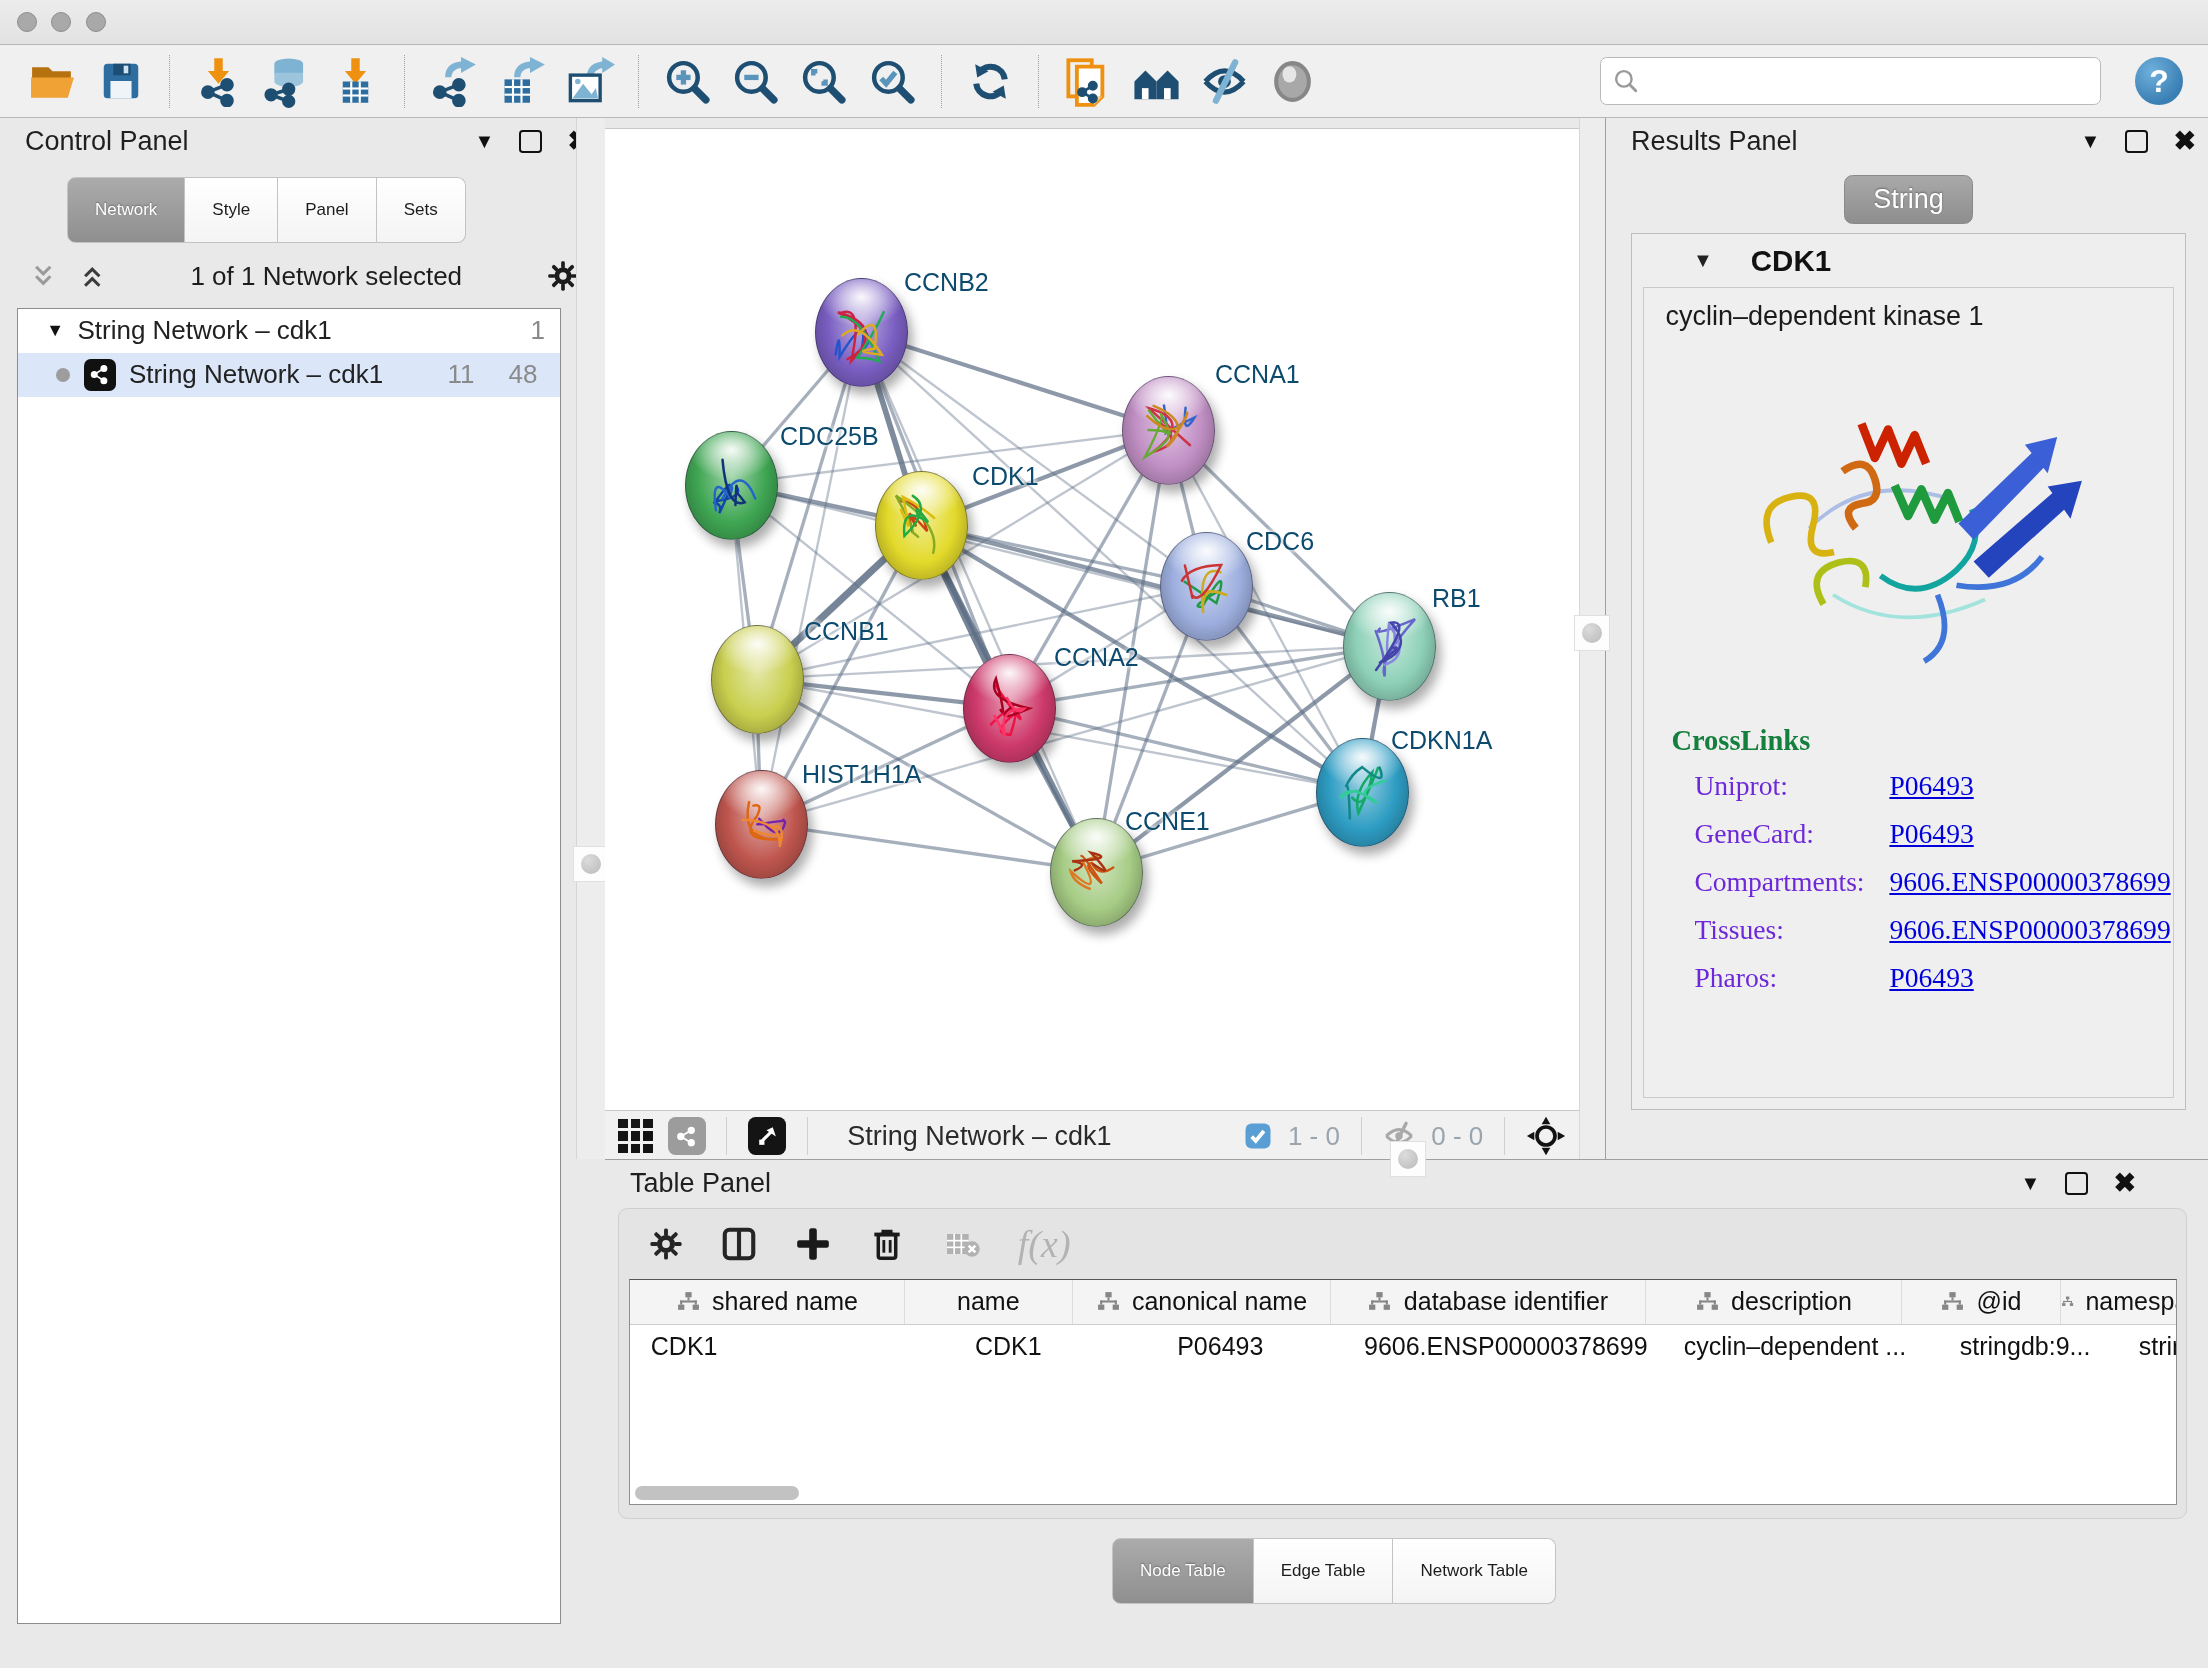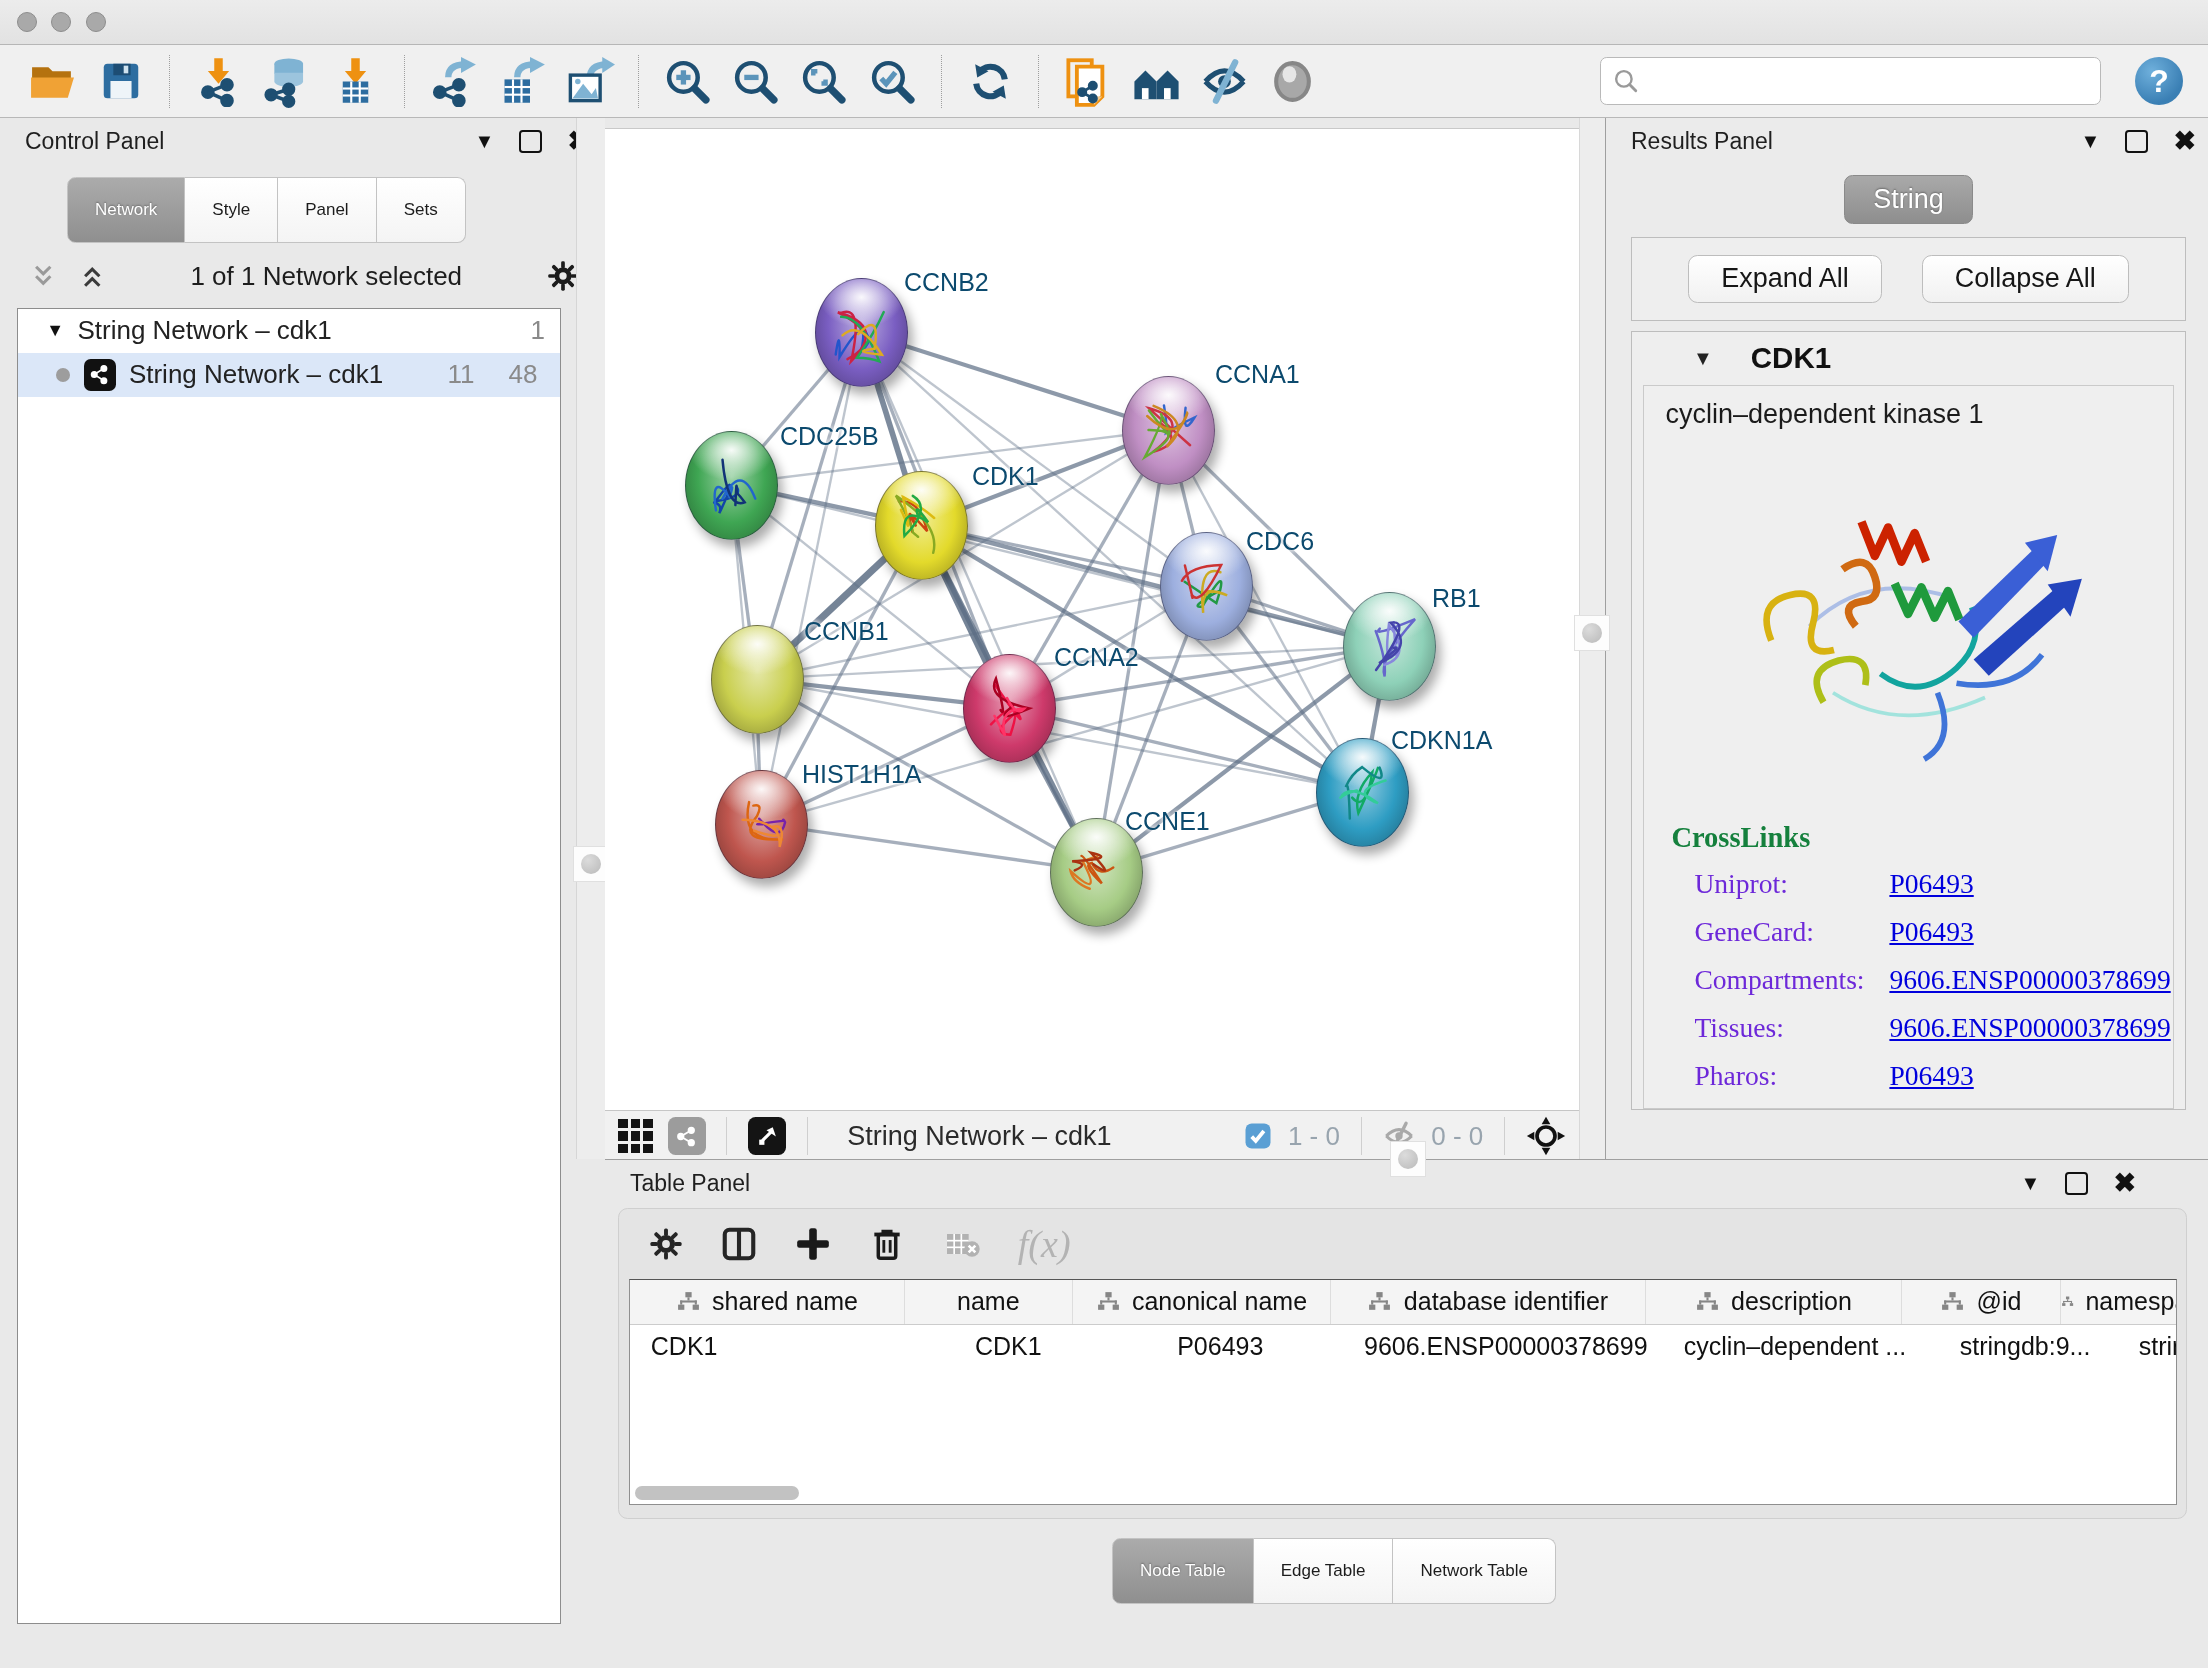--- a/index.html
+++ b/index.html
@@ -28,21 +28,21 @@
   .helpbtn{width:48px;height:48px;border-radius:50%;margin-left:21px;
     background:radial-gradient(circle at 35% 30%,#6fb0dc,#3a7fb4 70%);
     color:#fff;font-size:32px;font-weight:bold;display:flex;align-items:center;
     justify-content:center;flex:none;}
 
   
   .content{flex:1;display:flex;min-height:0;}
 
   
   .phead{height:46px;display:flex;align-items:center;padding:0 15px 0 25px;flex:none;}
-  .phead .ptitle{font-size:23px;color:#1f1f1f;}
+  .phead .ptitle{font-size:27px;color:#1f1f1f;}
   .phead .pctrl{margin-left:auto;display:flex;align-items:center;gap:25px;}
   .pc-menu{font-size:20px;color:#111;}
   .pc-float{width:19px;height:19px;border:2.9px solid #111;border-radius:3.8px;display:block;}
   .pc-close{font-size:27px;font-weight:bold;color:#111;line-height:1;}
 
   
   .seg{display:flex;}
   .seg .tab{background:linear-gradient(#ffffff,#f4f4f4);border:1px solid #c3c3c3;border-left:none;
     height:44px;line-height:44px;padding:10px 27px;font-size:17px;color:#1c1c1c;}
   .seg .tab:first-child{border-left:1px solid #c3c3c3;border-radius:8.6px 0 0 8.6px;}
@@ -629,24 +629,20 @@
           <div class="phead">
             <span class="ptitle">Results Panel</span>
             <span class="pctrl">
               <span class="pc-menu">▼</span>
               <span class="pc-float"></span>
               <span class="pc-close">✖</span>
             </span>
           </div>
           <div class="string-tab-row">
             <div class="string-tab">String</div>
-          </div>
-          <div class="res-box1">
-            <button class="res-btn">Expand All</button>
-            <button class="res-btn">Collapse All</button>
           </div>
           <div class="res-box2">
             <div class="entry-head">
               <span style="font-size:20px;">▼</span>
               <span class="ename">CDK1</span>
             </div>
             <div class="entry-body">
               <div class="entry-desc">cyclin–dependent kinase 1</div>
               <div class="protein-wrap">
                 <svg width="380" height="333" viewBox="0 0 400 350">

